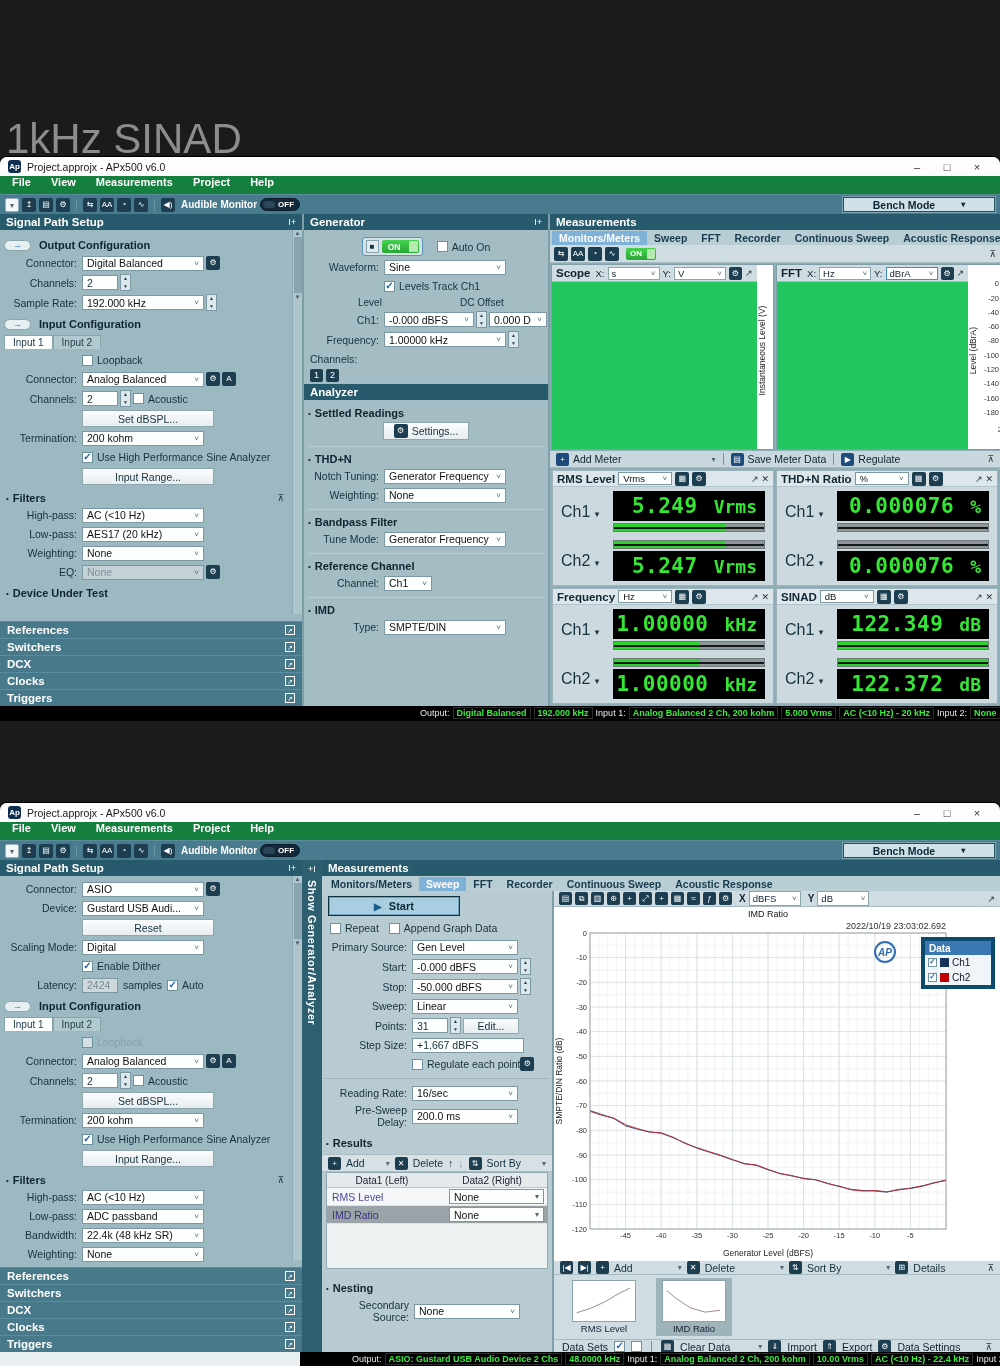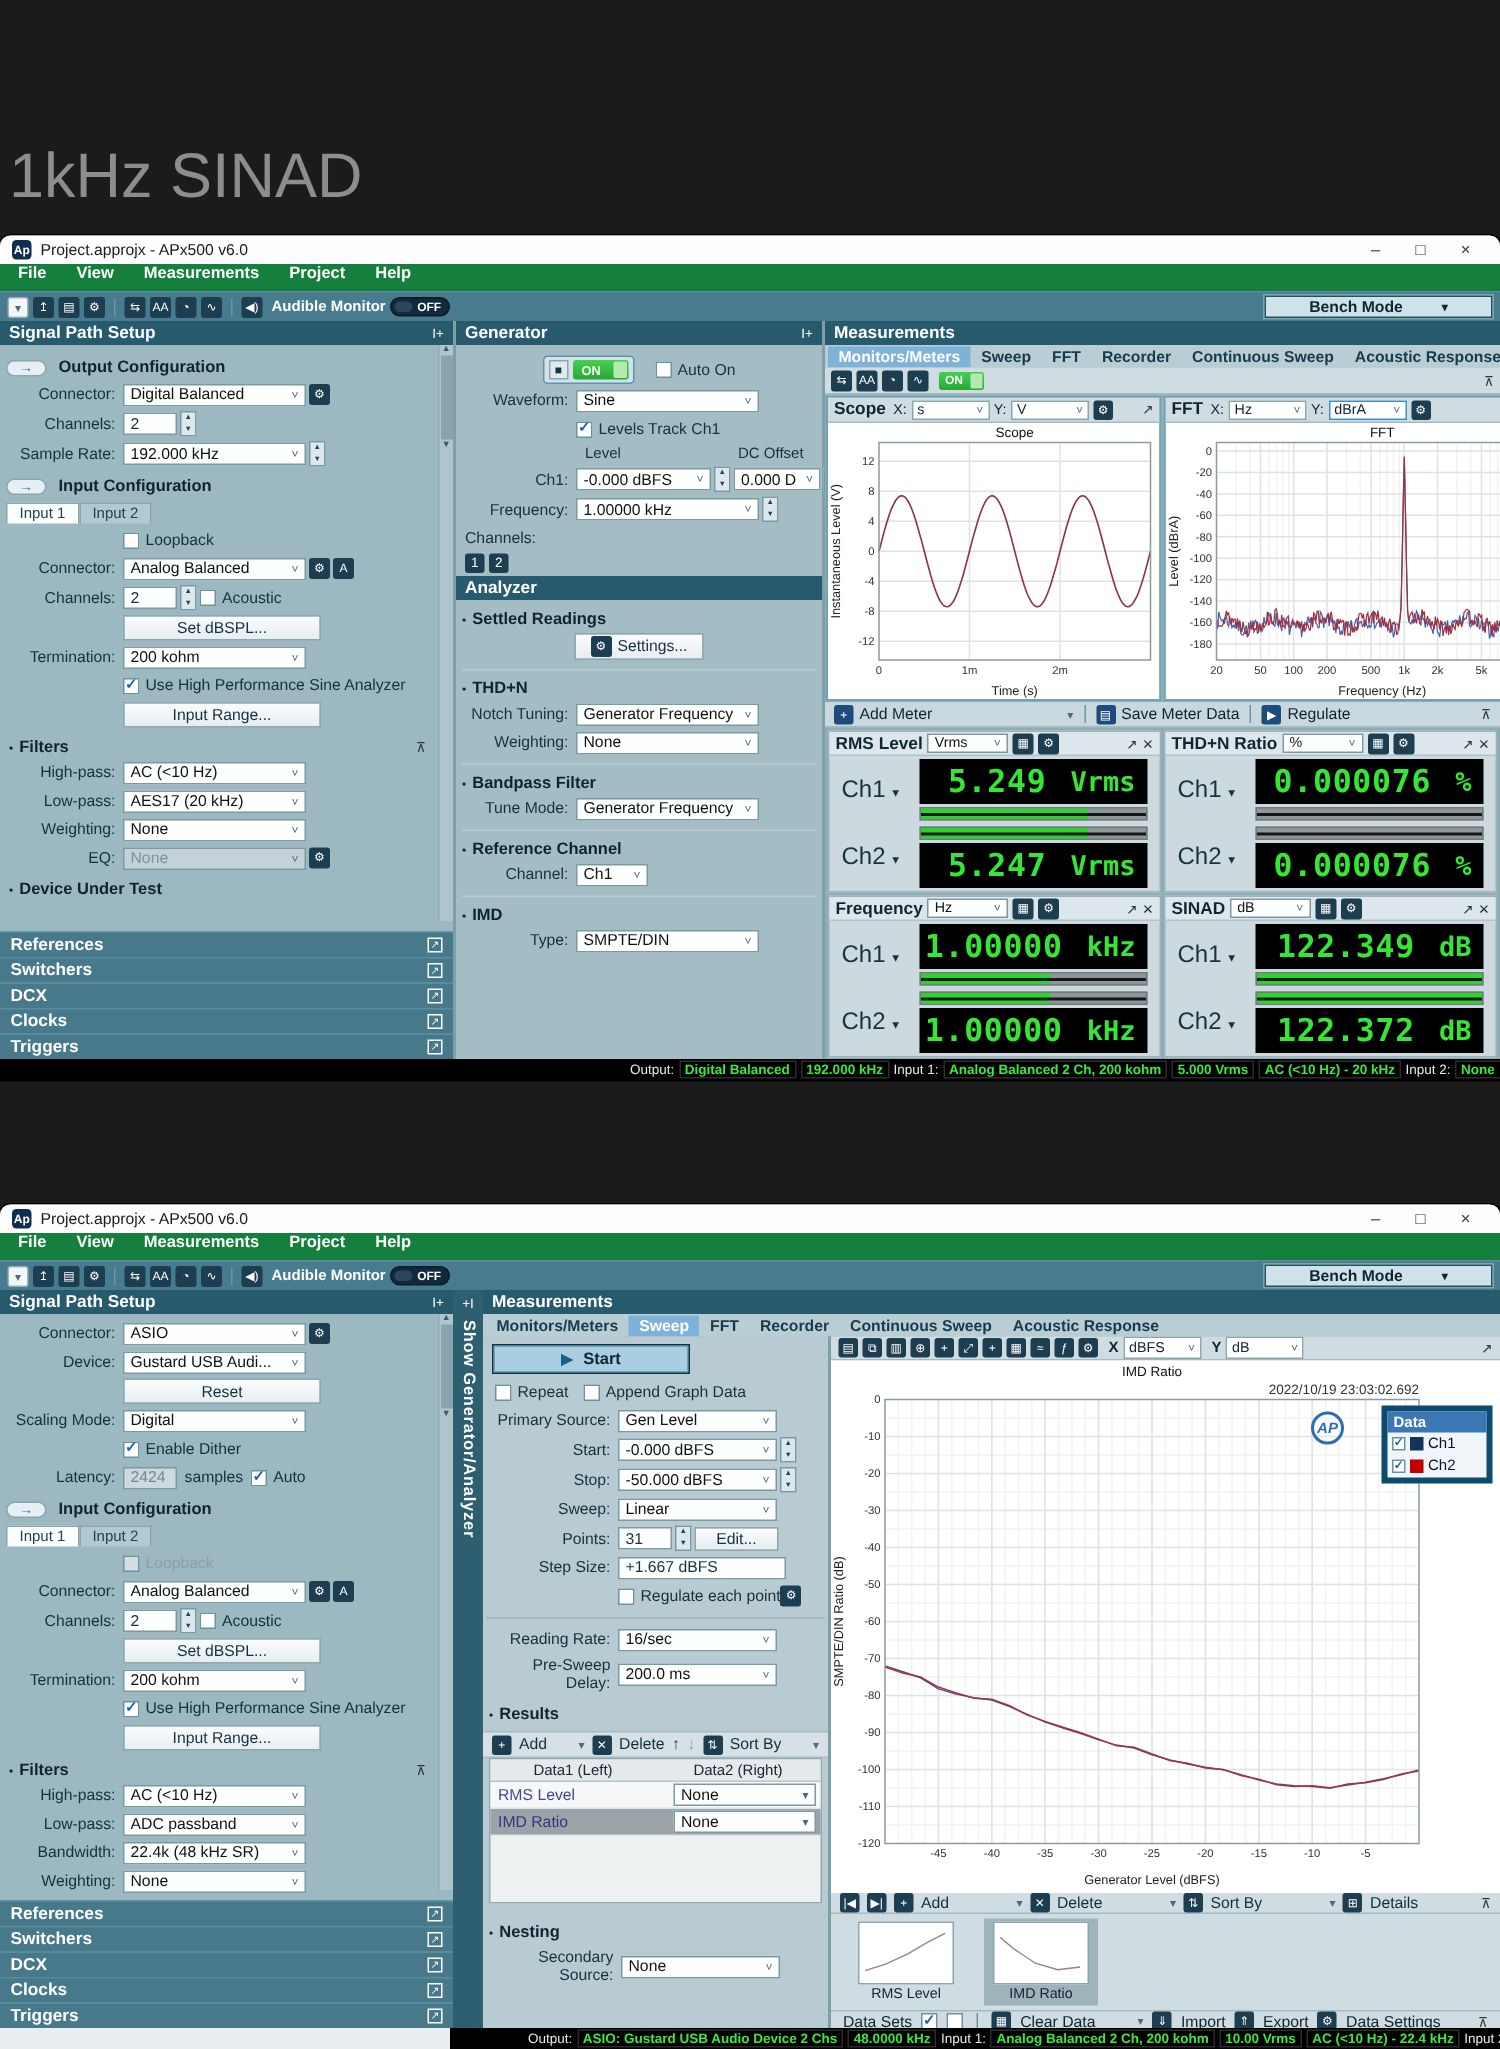--- a/index.html
+++ b/index.html
@@ -1,20 +1,20 @@
 <!DOCTYPE html>
 <html style="--mgreen: #35e635; --bgreen: #2bd42b; --cgreen: #3ce83c;"><head>
 <meta charset="utf-8">
 <style>
 *{box-sizing:border-box;margin:0;padding:0}
 body{margin:0;background:#161616}
 .stage{position:relative;width:1000px;height:1366px;overflow:hidden;background:#1b1b1b;font-family:"Liberation Sans",sans-serif}
 .bigtitle{position:absolute;left:18px;top:16px;font-size:45px;color:#fff;font-weight:500;letter-spacing:.5px}
 .subtitle{position:absolute;left:6px;font-size:42px;color:#8d8d8d;font-weight:500}
-.s1{top:93px}.s2{top:738px}
+.s1{top:115px}.s2{top:738px}
 .win{position:absolute;left:0;width:1000px;height:563px;background:#9cb8c1;border-radius:7px 7px 0 0;box-shadow:0 0 0 1px #000;display:flex;flex-direction:column;font-size:11px;color:#15313c}
 #w1{top:157px}#w2{top:803px}
 
 .tbar{height:19px;background:#fdfdfd;border-radius:7px 7px 0 0;display:flex;align-items:center;padding:0 8px;gap:6px;flex:none}
 .applogo{width:13px;height:13px;background:#0f2d4e;color:#fff;font-size:8px;font-weight:bold;display:flex;align-items:center;justify-content:center;border-radius:3px}
 .ttl{font-size:10.5px;color:#1a1a1a}
 .winbtns{margin-left:auto;display:flex}
 .winbtns span{width:30px;text-align:center;font-size:11px;color:#333}
 .menubar{height:18px;background:#15803d;display:flex;align-items:flex-start;gap:20px;padding:0 12px;flex:none}
 .mi{color:#fff;font-weight:bold;font-size:11px}
@@ -69,41 +69,41 @@
 .ftab.sel{background:#fdfefe}
 .fsep{border-top:1px solid #9fb6bd;margin:6px 2px}
 .sfx{font-size:10.5px;margin:0 5px}
 
 .colM{width:248px;flex:none;border-left:2px solid #7e9ea8;border-right:2px solid #7e9ea8;display:flex;flex-direction:column;background:#a4bdc5}
 .togrow{display:flex;align-items:center;gap:14px;justify-content:center;margin:7px 0 3px}
 .ontgl{display:flex;align-items:center;gap:3px;border:1px solid #5a93b4;background:#d3e2e9;padding:2px 3px;border-radius:3px}
 .stopsq{font-style:normal;width:13px;height:13px;background:#dfe9ee;border:1px solid #8aa5ae;color:#17323f;font-size:8px;line-height:12px;text-align:center}
 .onpill{width:37px;height:13px;background:linear-gradient(#43d24d,#2aa636);border-radius:2px;display:flex;align-items:center;color:#fff;font-size:8.5px;font-weight:bold;padding-left:6px;position:relative}
 .knob{position:absolute;right:1px;top:1px;bottom:1px;width:9px;background:#b4eab0;border-radius:1px}
-.lvlhead{display:flex;margin-left:86px;font-size:10px;color:#15313c}
+.lvlhead{display:flex;margin-left:54px;font-size:10px;color:#15313c}
 .lvlhead .c1{width:102px}
 .selc.wA{width:90px;flex:none}.selc.wB{width:58px;flex:none}
 .chwrap{margin:5px 6px 2px}
 .flbl2{font-size:10.5px;color:#15313c}
 .chbs{display:flex;gap:3px;margin-top:4px}
 .chb{width:13px;height:13px;background:#1d3d50;color:#fff;font-size:9px;line-height:13px;text-align:center;border-radius:2px}
 .gearbrow{display:flex;justify-content:center;margin:2px 0 4px}
 .gearb{height:18px;background:linear-gradient(#fbfcfd,#e7edf0);border:1px solid #8ea7af;font-size:10.5px;color:#16323d;display:flex;align-items:center;gap:4px;padding:0 10px;font-family:inherit}
 #w1ana{flex:1}
 
 .colR{flex:1;display:flex;flex-direction:column;min-width:0;background:#9cb8c1}
 .tabsrow{height:15px;background:#b9cdd4;display:flex;align-items:flex-end;padding:0 2px;flex:none}
 .mtab{font-size:10.5px;font-weight:bold;color:#173a4d;padding:1px 7px;white-space:nowrap}
 .mtab.sel{background:#7fb2d9;color:#fff}
 .micons{height:18px;background:#cfdce1;border-bottom:1px solid #a5bac1;display:flex;align-items:center;gap:3px;padding:0 4px;flex:none}
 .onmini{width:30px;height:12px;background:linear-gradient(#43d24d,#2aa636);border-radius:2px;color:#fff;font-size:8px;font-weight:bold;display:flex;align-items:center;padding-left:4px;position:relative;margin-left:4px}
 .onmini i{position:absolute;right:1px;top:1px;bottom:1px;width:8px;background:#b4eab0;border-radius:1px}
 .rpin{margin-left:auto;color:#333;font-size:9px}
 .charts2{flex:none;display:flex;gap:2px;padding:1px;background:#8fadb6}
-.chartpanel{background:#0ea5e9;border:1px solid #7e9ea8;display:flex;flex-direction:column}
+.chartpanel{background:#22c55e;border:1px solid #7e9ea8;display:flex;flex-direction:row}
 .cphead{height:17px;background:#cfdce1;border-bottom:1px solid #a5bac1;display:flex;align-items:center;gap:3px;padding:0 4px;font-size:9.5px;color:#123}
 .cphead b{font-size:11.5px;margin-right:2px}
 .miniselect{height:13px;background:#fff;border:1px solid #8aa5ae;display:flex;align-items:center;padding:0 3px;font-size:9.5px;width:52px}
 .miniselect.hl{border-color:#3d8fd1}
 .cphead .icx{width:13px;height:13px;line-height:13px}
 .meterbar{height:17px;background:#c9d8de;display:flex;align-items:center;gap:4px;padding:0 6px;font-size:10.5px;color:#10232d;border-bottom:1px solid #a5bac1;flex:none}
 .meterbar .icx{width:13px;height:13px;line-height:13px;background:#1d4b7c}
 .meters{flex:1;display:grid;grid-template-columns:1fr 1fr;grid-auto-rows:1fr;gap:2px;padding:2px;background:#8fadb6;min-height:0}
 .meter{background:#ccd9de;border:1px solid #9db2ba;display:flex;flex-direction:column;min-width:0}
 .mhead{height:16px;background:#dde7eb;border-bottom:1px solid #b2c4cb;display:flex;align-items:center;gap:3px;padding:0 4px;flex:none}

